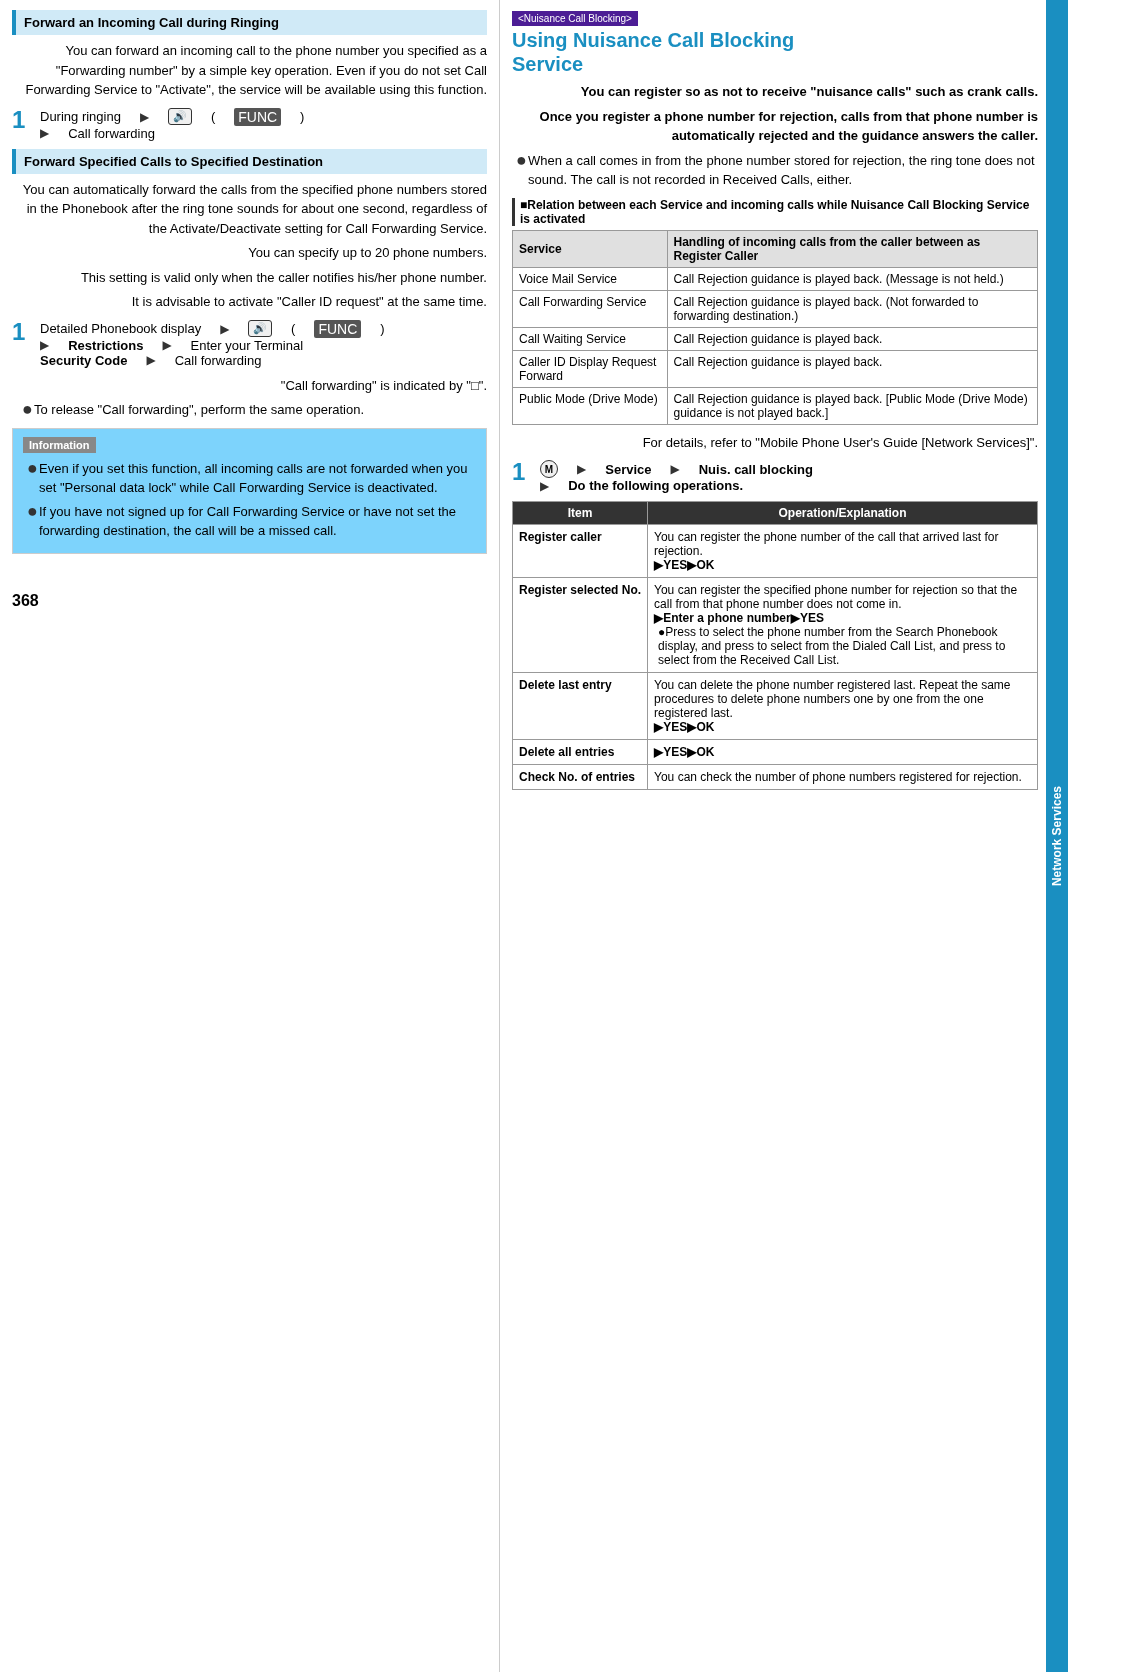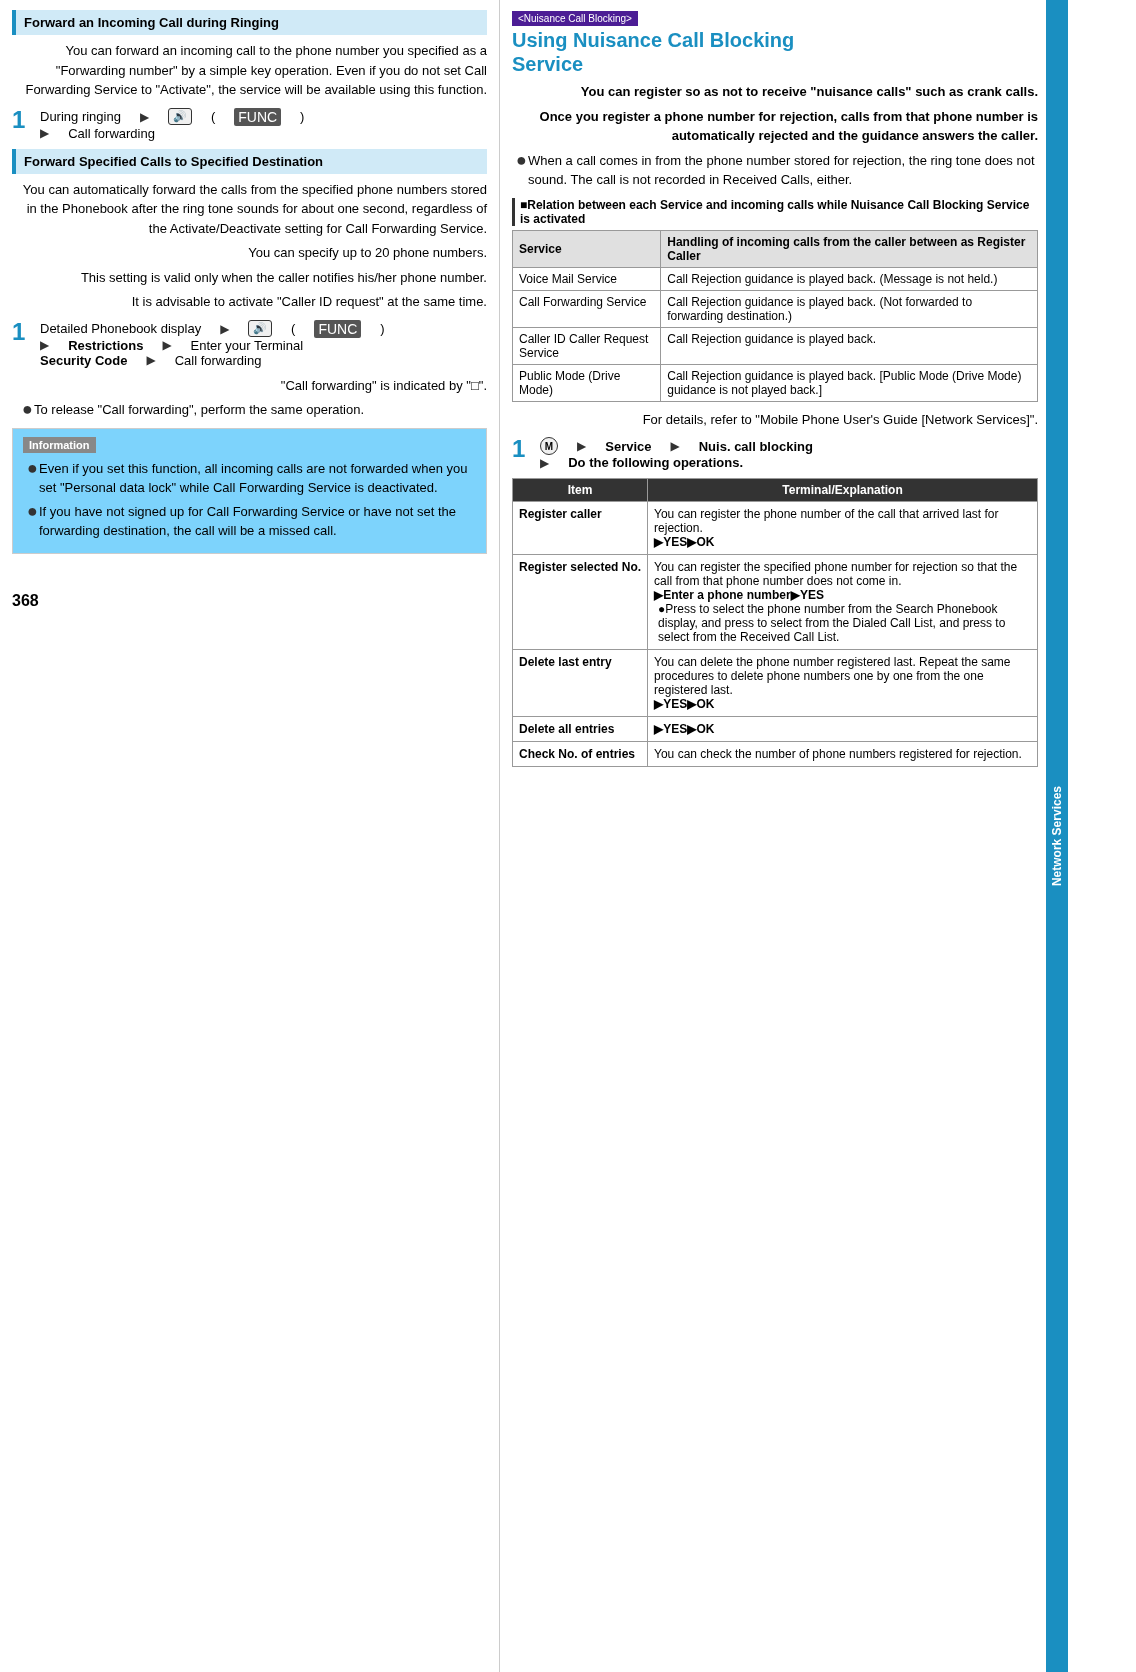--- a/index.html
+++ b/index.html
@@ -355,21 +355,25 @@
     <tbody id="service-table-body">
     <tr>
           <td>Voice Mail Service</td>
           <td>Call Rejection guidance is played back. (Message is not held.)</td>
         </tr>
         <tr>
           <td>Call Forwarding Service</td>
           <td>Call Rejection guidance is played back. (Not forwarded to forwarding destination.)</td>
         </tr>
         <tr>
-          <td>Caller ID Caller Request Service</td>
+          <td>Call Waiting Service</td>
+          <td>Call Rejection guidance is played back.</td>
+        </tr>
+        <tr>
+          <td>Caller ID Display Request Forward</td>
           <td>Call Rejection guidance is played back.</td>
         </tr>
         <tr>
           <td>Public Mode (Drive Mode)</td>
           <td>Call Rejection guidance is played back. [Public Mode (Drive Mode) guidance is not played back.]</td>
         </tr>
       </tbody>
   </table>
 
   <p class="for-details">For details, refer to "Mobile Phone User's Guide [Network Services]".</p>
@@ -389,21 +393,21 @@
         <span class="arrow">▶</span>
         <span class="bold">Do the following operations.</span>
       </div>
     </div>
   </div>
 
   <table class="ops-table">
     <thead>
       <tr>
         <th>Item</th>
-        <th>Terminal/Explanation</th>
+        <th>Operation/Explanation</th>
       </tr>
     </thead>
     <tbody id="ops-table-body">
     <tr class="ops-row">
           <td>Register caller</td>
           <td>
             <div>You can register the phone number of the call that arrived last for rejection.</div>
             <div style="font-weight: bold;">▶<strong>YES</strong>▶<strong>OK</strong></div>
           </td>
         </tr>

